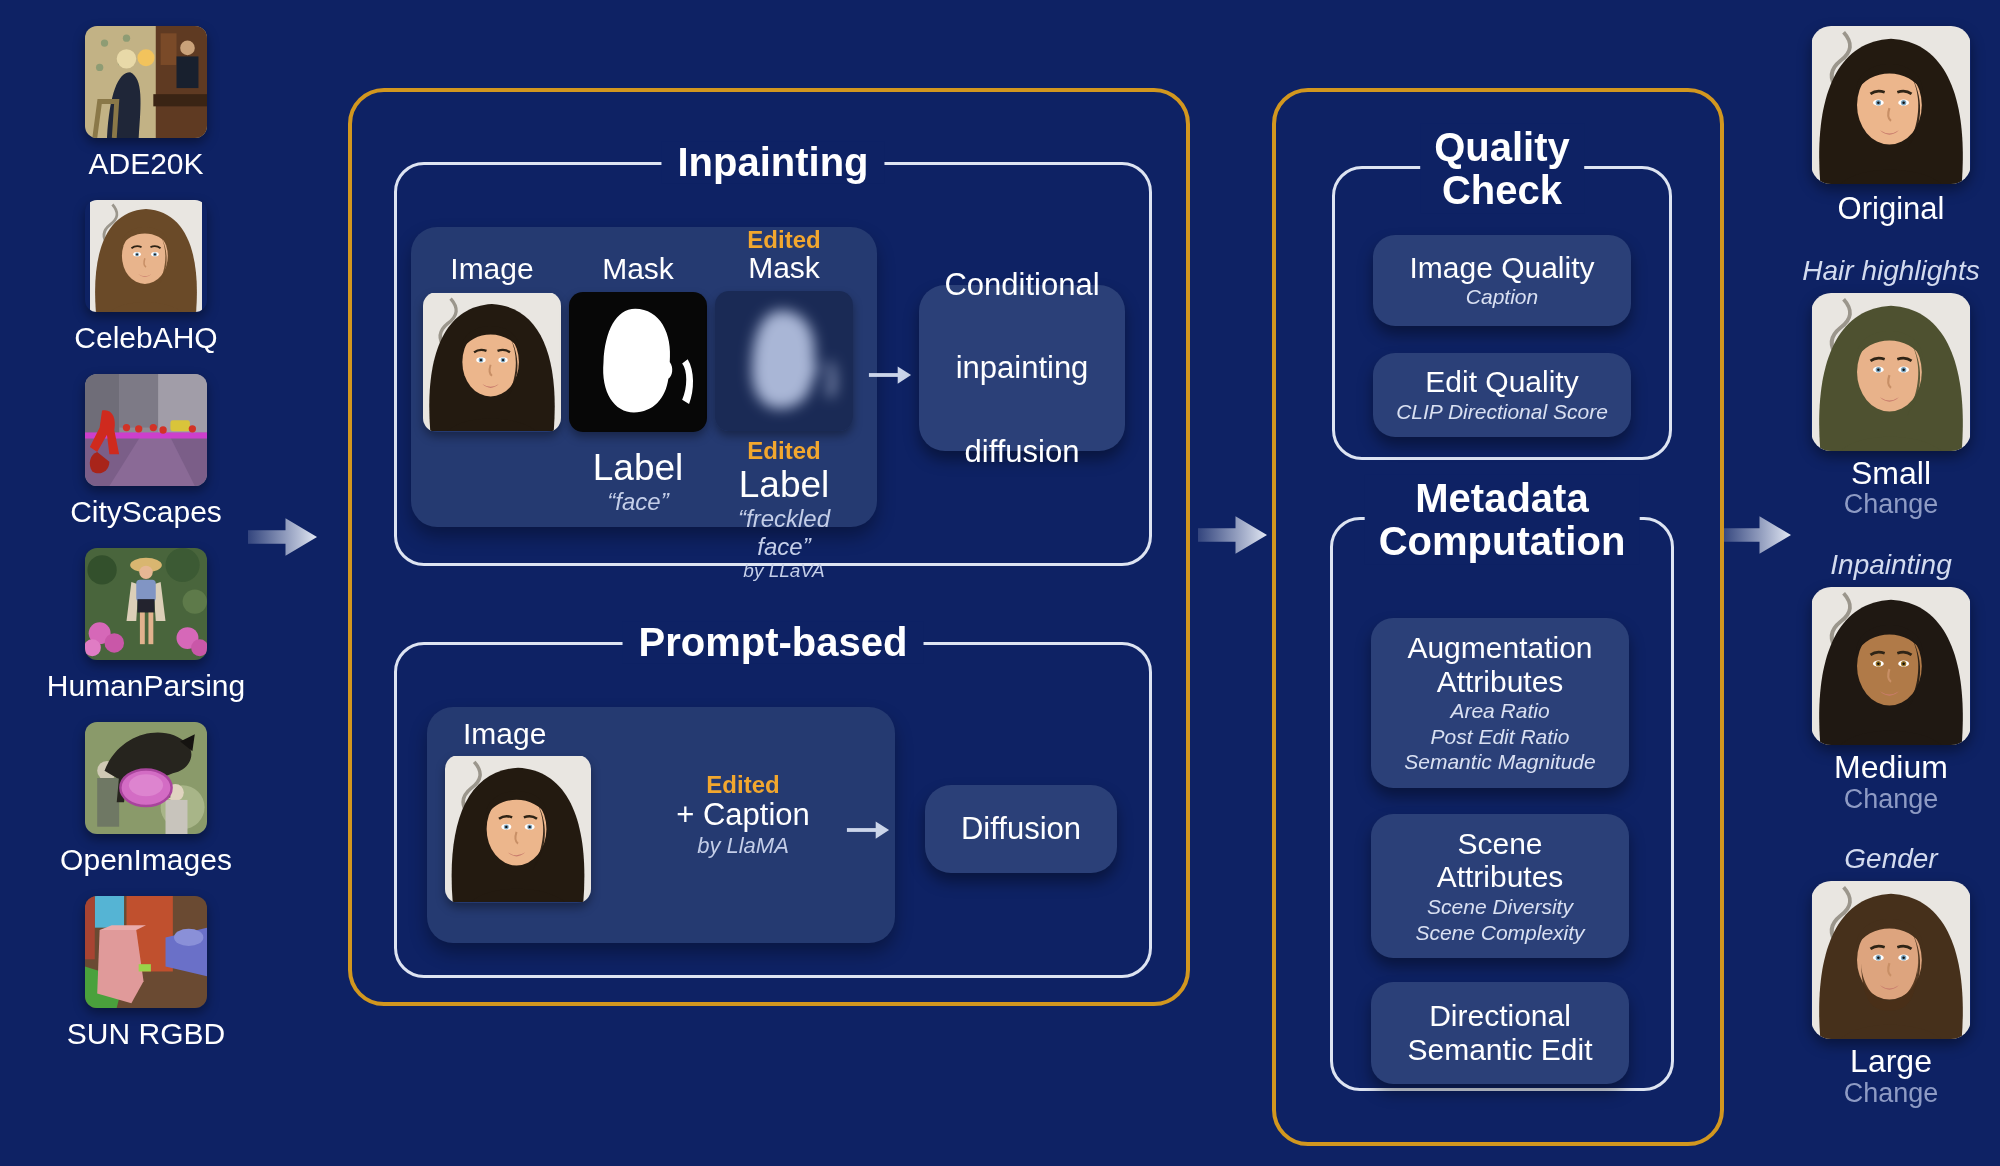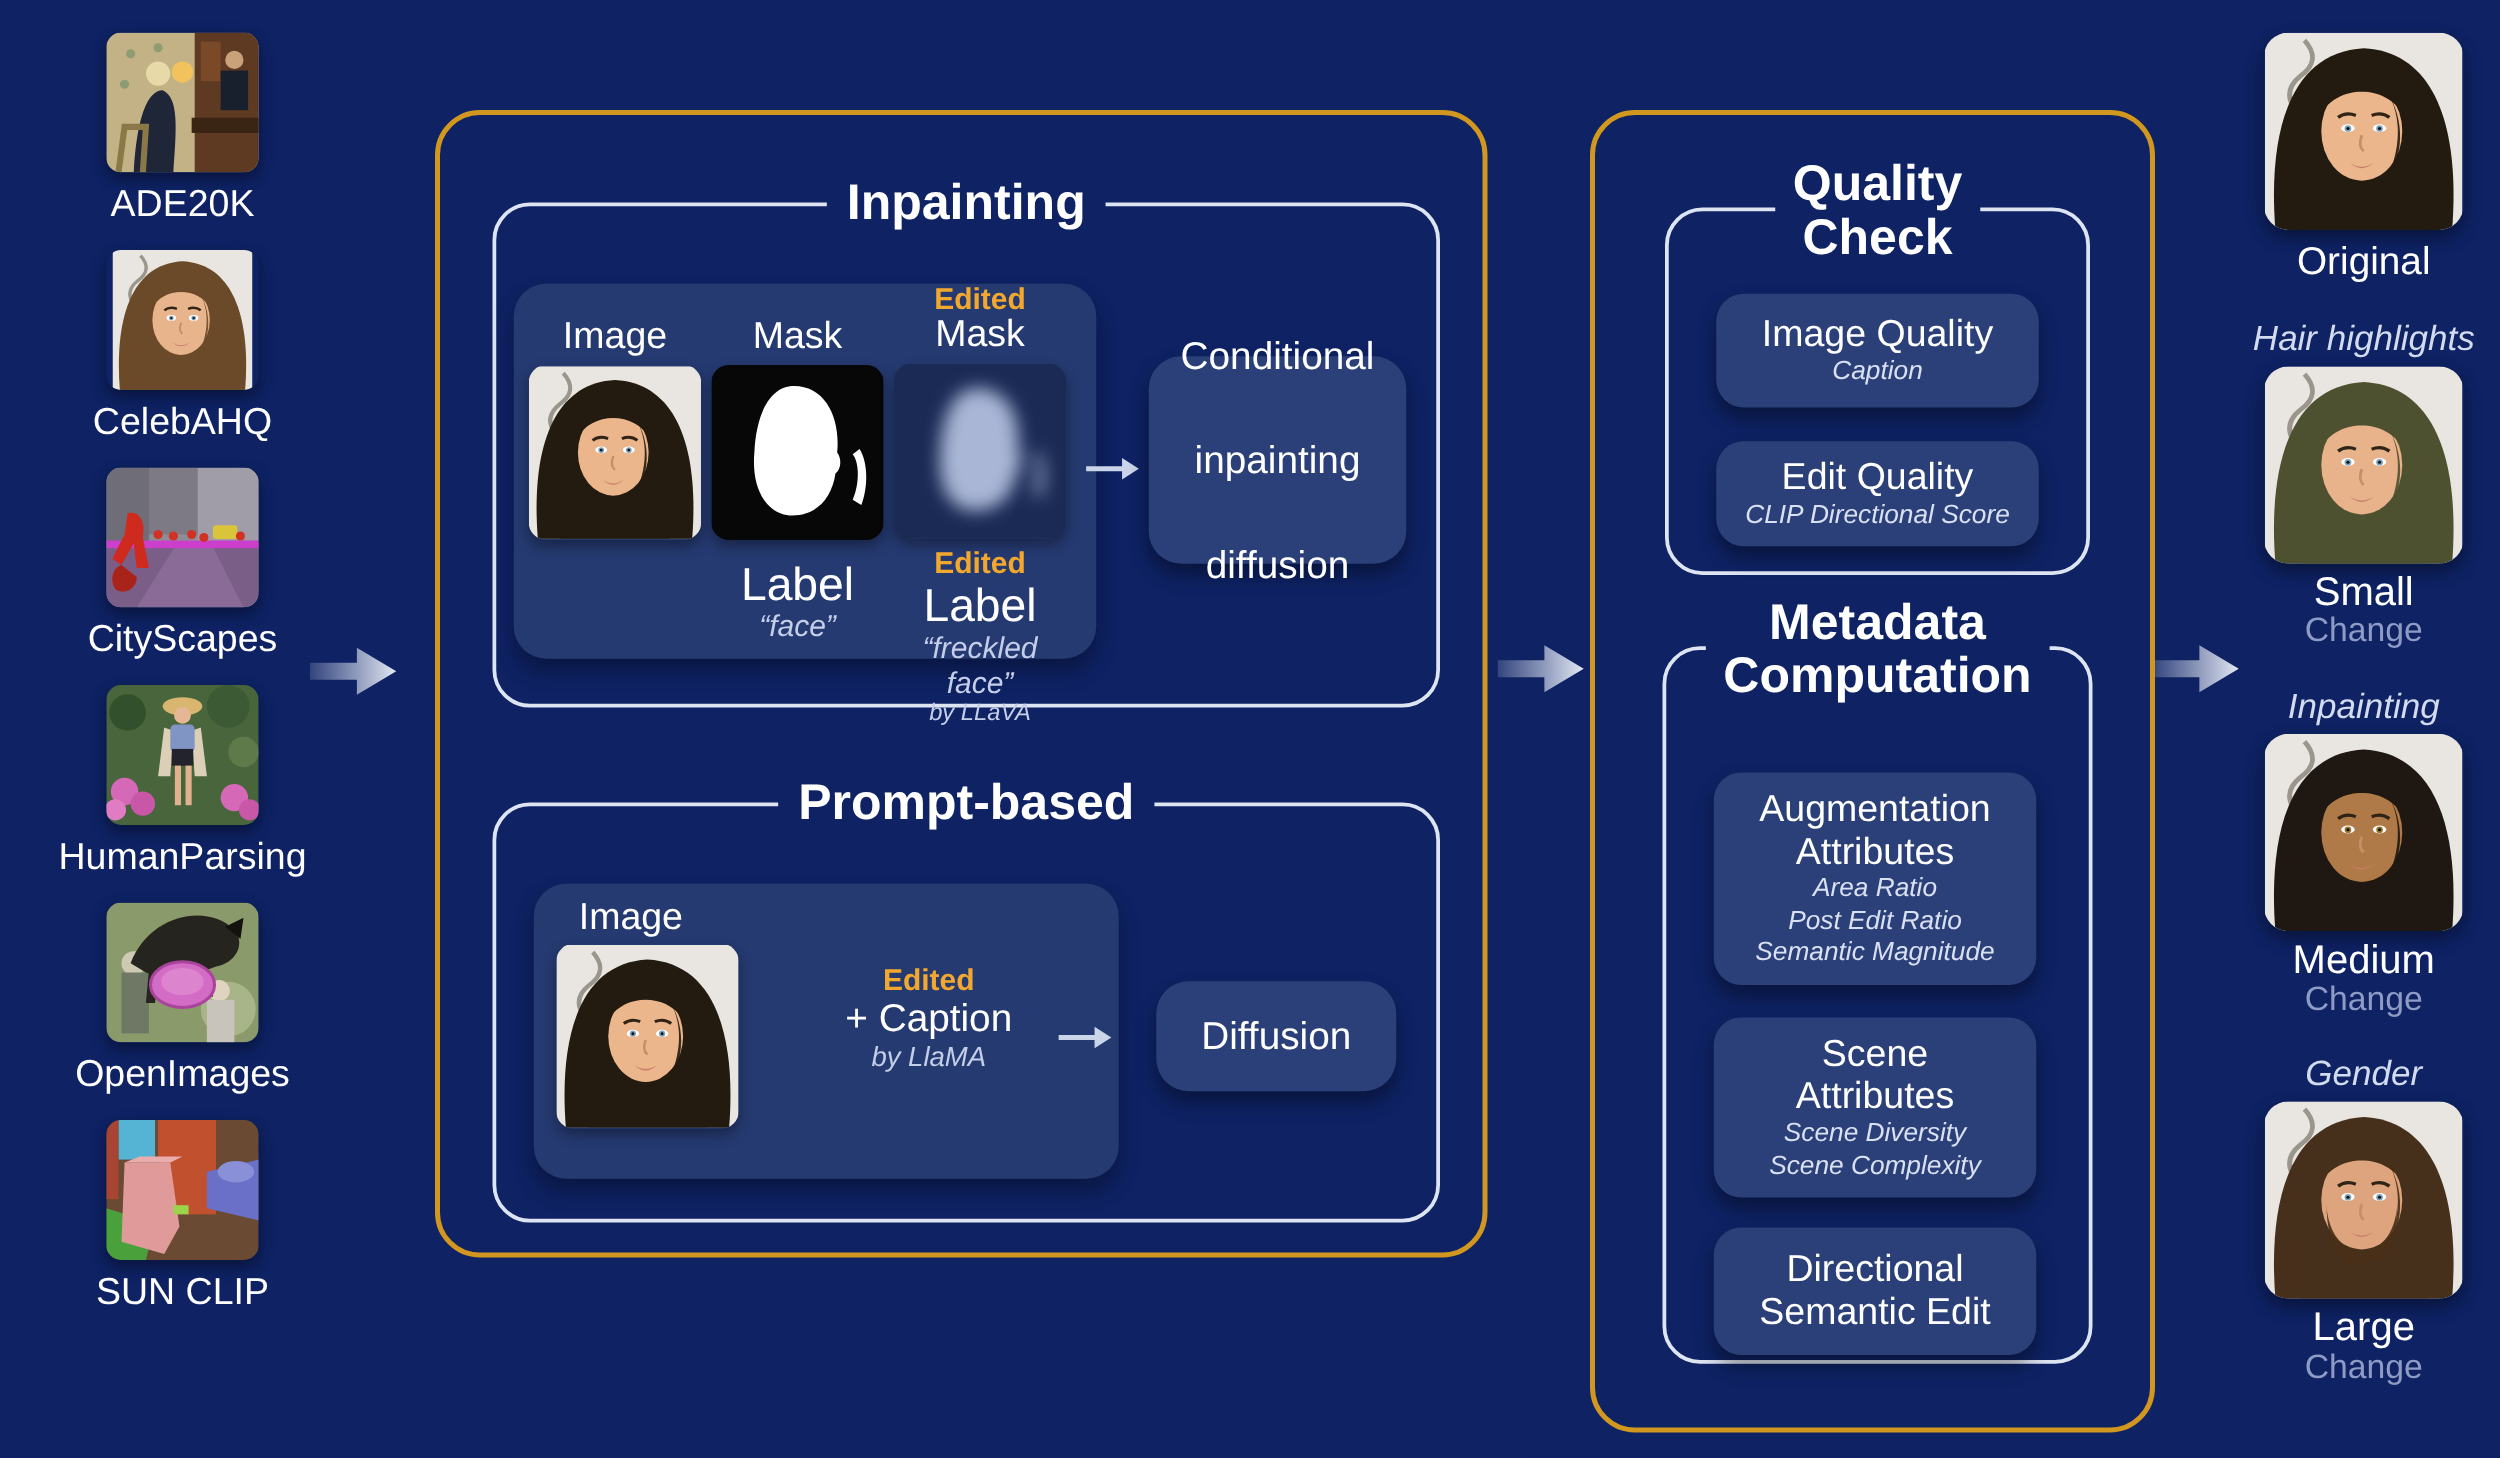--- a/index.html
+++ b/index.html
@@ -259,21 +259,21 @@
           <rect x="8" y="0" width="24" height="26" fill="#55b4d4"></rect>
           <rect x="0" y="0" width="8" height="52" fill="#a84432"></rect>
           <path d="M66 34 L100 26 L100 66 L66 58 Z" fill="#6a70c8"></path>
           <ellipse cx="85" cy="34" rx="12" ry="7" fill="#8a90d8"></ellipse>
           <path d="M0 58 L32 68 L26 92 L0 92 Z" fill="#4aa13c"></path>
           <path d="M12 28 L42 28 L48 70 L38 88 L10 80 Z" fill="#e09a9a"></path>
           <path d="M12 28 L22 24 L50 24 L42 28 Z" fill="#eaacac"></path>
           <rect x="44" y="56" width="10" height="6" fill="#9ad44a"></rect>
         </svg>
       </div>
-      <div class="ds-label">SUN CLIP</div>
+      <div class="ds-label">SUN RGBD</div>
     </div>
   </div>
 
   <svg class="flow-arrow" style="left:248px; top:508px;" viewBox="0 0 96 64">
     <polygon points="0,23 50,23 50,7 92,32 50,57 50,41 0,41" fill="url(#arrowGrad)"></polygon>
   </svg>
   <svg class="flow-arrow" style="left:1198px; top:506px;" viewBox="0 0 96 64">
     <polygon points="0,23 50,23 50,7 92,32 50,57 50,41 0,41" fill="url(#arrowGrad)"></polygon>
   </svg>
   <svg class="flow-arrow" style="left:1722px; top:506px;" viewBox="0 0 96 64">

